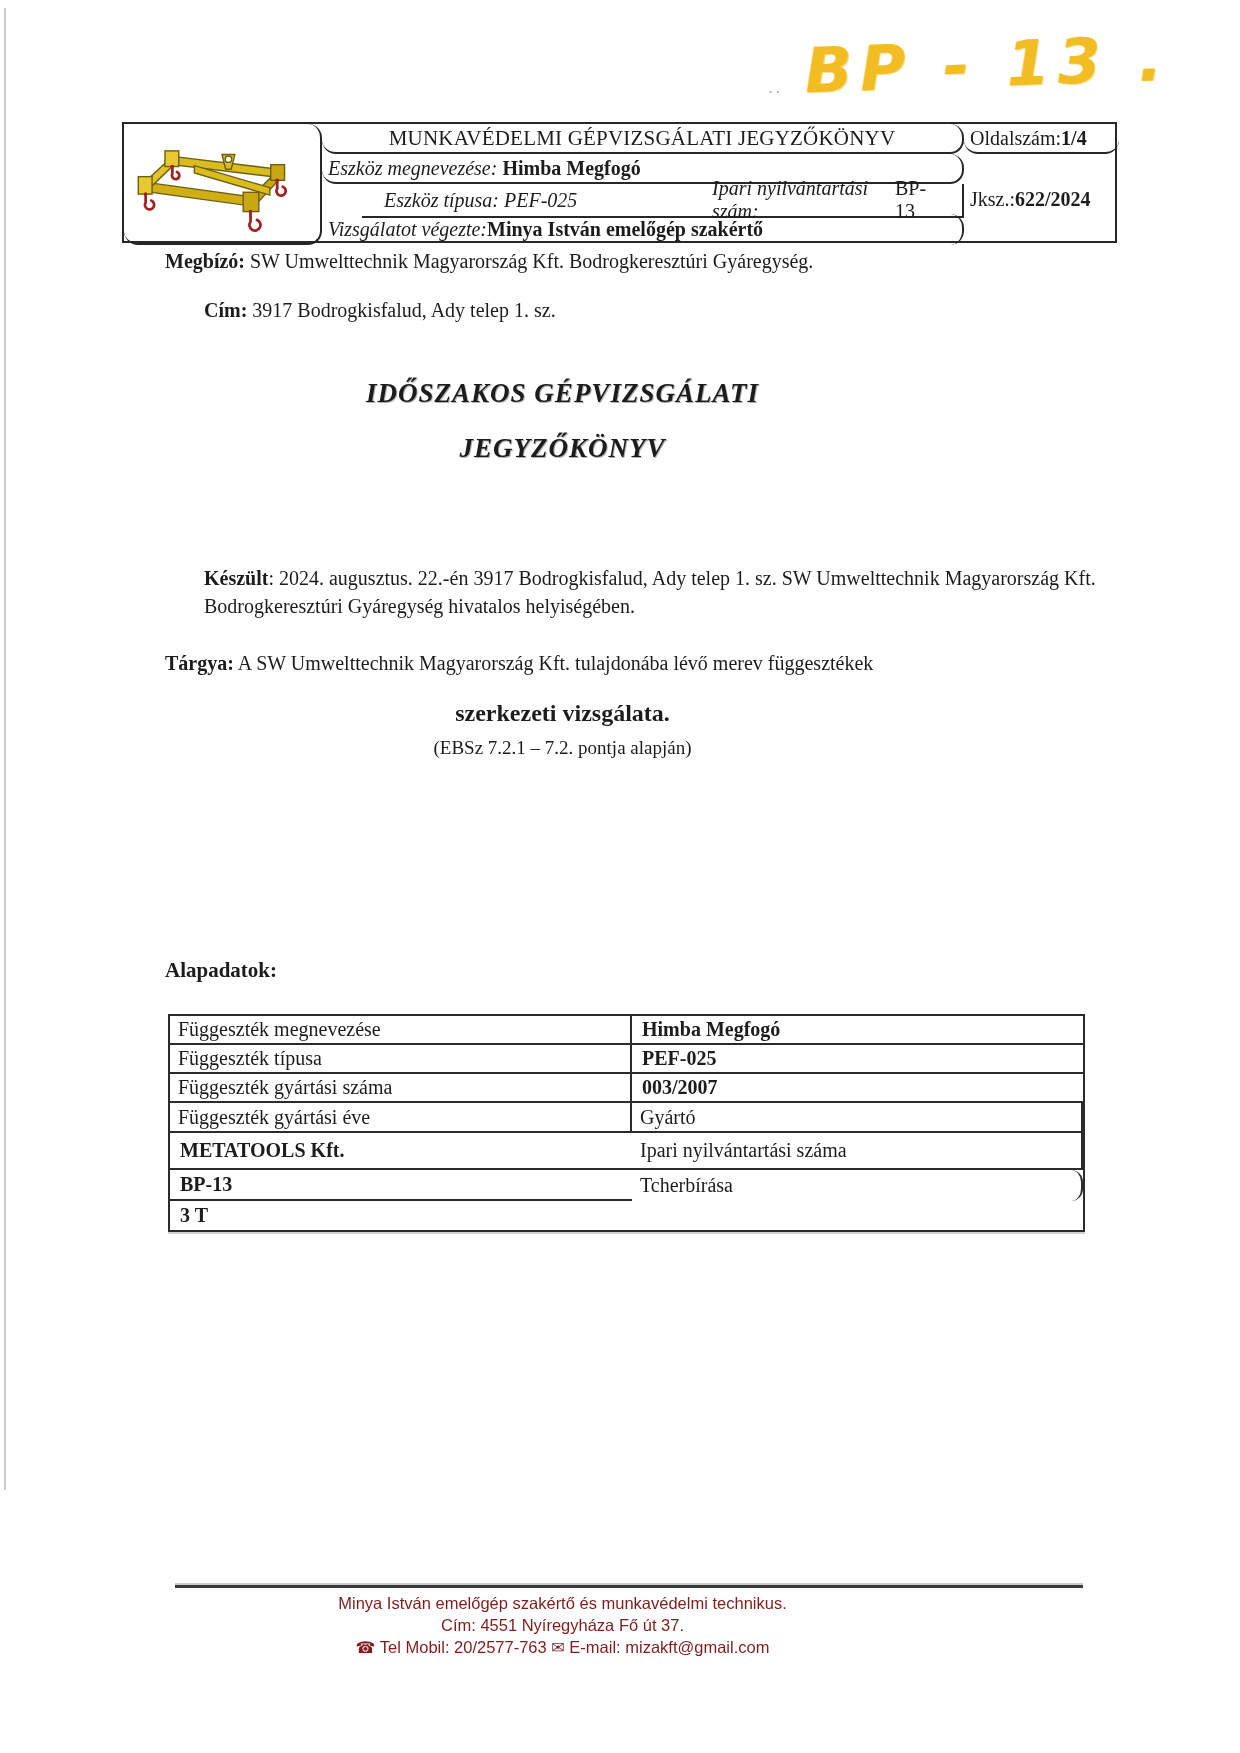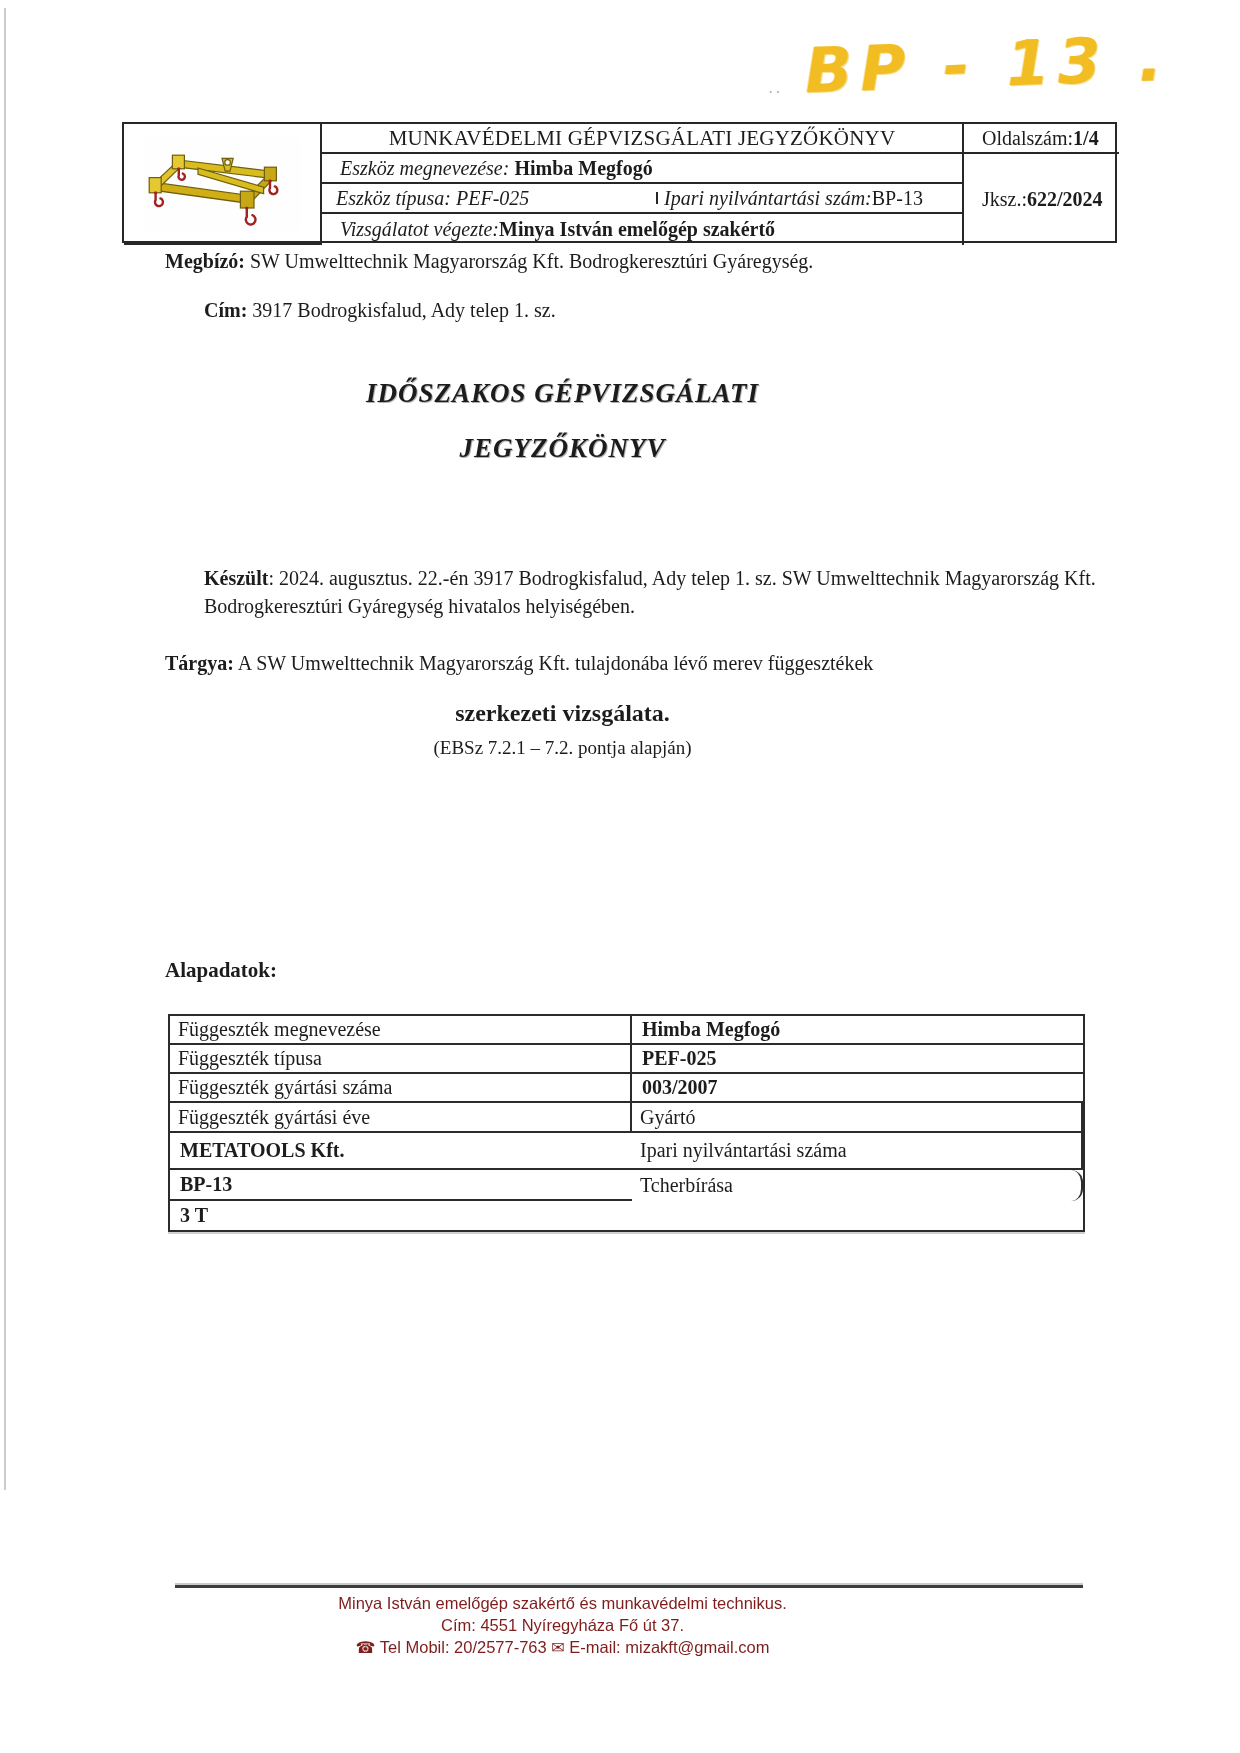--- a/index.html
+++ b/index.html
@@ -30,29 +30,29 @@
   
   .hdr-table{
     left:122px;top:122px;width:995px;height:121px;
     display:grid;
     grid-template-columns:198px 642px 155px;
     grid-template-rows:30px 30px 30px 31px;
     border:2px solid #272727;
     box-sizing:border-box;
     font-size:20px;
   }
-  .hdr-table .cell{border-right:2px solid #272727;border-bottom:2px solid #272727;box-sizing:border-box;display:flex;align-items:center;padding:0 18px;overflow:hidden;white-space:nowrap;}
+  .hdr-table .cell{border-right:2px solid #272727;border-bottom:2px solid #272727;box-sizing:border-box;display:flex;align-items:center;padding:0 6px;overflow:hidden;white-space:nowrap;border-radius:14px;}
   .hdr-table .no-rb{border-right:none;}
   .hdr-table .no-bb{border-bottom:none;}
   .logo-cell{grid-row:1/5;grid-column:1;justify-content:center;padding:2px;}
   .hdr-title{grid-row:1;grid-column:2;justify-content:center;font-size:21px;letter-spacing:.2px;}
   .hdr-r1{grid-row:1;grid-column:3;}
   .hdr-row2{grid-row:2;grid-column:2;}
   .hdr-r2{grid-row:2/5;grid-column:3;}
-  .hdr-row3{grid-row:3;grid-column:2;display:flex;padding:8px;border-right:2px solid #272727;border-bottom:2px solid #272727;box-sizing:border-box;}
+  .hdr-row3{grid-row:3;grid-column:2;display:flex;padding:16px;border-right:2px solid #272727;border-bottom:2px solid #272727;box-sizing:border-box;margin-left:40px;}
   .hdr-row3 .sub{display:flex;align-items:center;padding:0 6px;box-sizing:border-box;height:100%;}
   .hdr-row3 .sub1{width:328px;border-right:2px solid #272727;}
   .hdr-row3 .sub2{flex:1;}
   .hdr-row4{grid-row:4;grid-column:2;}
   .it{font-style:italic;}
   .b{font-weight:bold;}
   .sp{white-space:pre;}
 
   
   .line{left:165px;white-space:nowrap;font-size:20px;}

